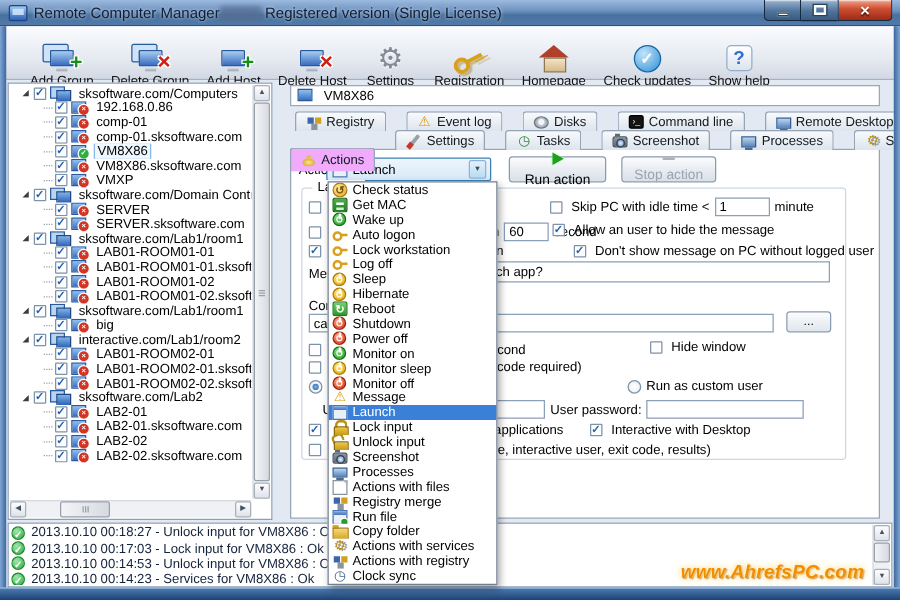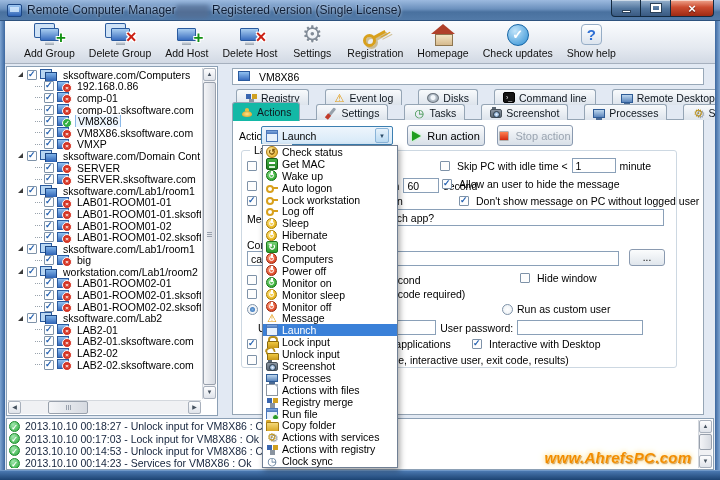--- a/index.html
+++ b/index.html
@@ -20,21 +20,21 @@
   .wb.min{width:30px;border-radius:0 0 0 4px;}
   .wb.max{width:29px;border-left:none;border-right:none;}
   .wb.close{width:44px;border-radius:0 0 4px 0;background:linear-gradient(#f0a68e,#cc4c30 45%,#9e2a14);}
   .wb.min i{display:block;width:9px;height:3px;background:#fff;border:1px solid #2a4058;margin-top:6px;}
   .wb.max i{display:block;width:10px;height:8px;border:2px solid #fff;outline:1px solid #2a4058;background:transparent;}
   .wb.close i{font-style:normal;color:#fff;font-weight:bold;font-size:13px;line-height:13px;text-shadow:0 1px 1px #501005;}
   .sideL,.sideR{position:absolute;top:21px;width:5px;height:449px;background:linear-gradient(90deg,#7fa5d2,#3c679f);z-index:30;}
   .sideL{left:0;} .sideR{right:0;background:linear-gradient(90deg,#3c679f,#7fa5d2);}
   .bstrip{position:absolute;left:0;top:470px;width:720px;height:10px;background:linear-gradient(#4a78b0,#1c4372);border-top:1px solid #6f98c8;z-index:30;}
   
-  .tbar{position:absolute;left:5px;top:21px;width:710px;height:43px;display:flex;align-items:flex-start;padding:0 0 0 12px;
+  .tbar{position:absolute;left:5px;top:21px;width:710px;height:43px;display:flex;align-items:flex-start;padding:12px 0 0 12px;
     background:linear-gradient(#fbfcfe,#e4e9f0 65%,#d2d9e4);border-bottom:1px solid #a6b0be;z-index:4;}
   .tbtn{display:flex;flex-direction:column;align-items:center;gap:0;padding:1px 7px;font-size:10.5px;color:#111;min-width:56px;}
   .tbih{height:25px;display:flex;align-items:center;justify-content:center;width:40px;}
   .mon{width:19px;height:13px;border:1px solid #2a5a9e;border-radius:1px;background:linear-gradient(#a8cdf0,#3a6ec0);position:relative;}
   .mon::before{content:"";position:absolute;left:50%;bottom:-5px;width:9px;height:3px;margin-left:-4.5px;background:linear-gradient(#dde2e8,#97a2ae);}
   .mon.grp{box-shadow:-5px -4px 0 0 #cfe2f6,-5px -4px 0 1px #2a5a9e;}
   .mon.add::after,.mon.del::after{position:absolute;right:-8px;bottom:-8px;font-weight:900;
      text-shadow:1px 1px 0 #fff,-1px -1px 0 #fff,1px -1px 0 #fff,-1px 1px 0 #fff;}
   .mon.add::after{content:"+";color:#149114;font-size:17px;}
   .mon.del::after{content:"×";color:#cc2014;font-size:18px;}
@@ -83,21 +83,21 @@
   .sbt.h::before{content:"";position:absolute;top:3px;bottom:3px;left:50%;width:1px;background:#98a0ac;box-shadow:2px 0 0 #98a0ac,-2px 0 0 #98a0ac;}
   
   .hostbar{position:absolute;left:232px;top:68px;width:472px;height:17px;background:#fff;border:1px solid #98a8b8;
      display:flex;align-items:center;gap:5px;padding:0 5px;font-size:10.5px;z-index:6;}
   .hic.plain::after{display:none;}
   .tabsrow{position:absolute;display:flex;gap:16px;z-index:11;}
   .r1{left:236px;top:87px;}
   .r2{left:232px;top:102px;z-index:12;}
   .tab{display:flex;align-items:center;gap:4px;padding:0 8px;height:16px;margin-top:2px;font-size:10.5px;white-space:nowrap;
      border:1px solid #95a5b5;border-bottom:none;border-radius:3px 3px 0 0;background:linear-gradient(#f8fafc,#dde4ec);color:#101820;}
-  .r2 .tab.active{height:19px;margin-top:0;background:#14b8a6;}
+  .r2 .tab.active{height:19px;margin-top:16px;background:#f0abfc;}
   .cpanel{position:absolute;left:232px;top:119px;width:472px;height:296px;background:#fff;border:1px solid #95a5b5;z-index:10;}
   
   .ti,.ic{width:12px;height:12px;display:inline-block;position:relative;flex:none;}
   .ic{margin:0 4px 0 1px;}
   .t-warn::before,.ic-warn::before{content:"⚠";position:absolute;inset:0;text-align:center;font-size:11px;line-height:12px;color:#e09400;}
   .t-reg::before,.ic-regm::before{content:"";position:absolute;left:1px;top:2px;width:5px;height:5px;background:#3a66b0;
       box-shadow:6px 0 0 #d0a020,3px 5px 0 #8a94a0;}
   .t-disk{border:1px solid #6a747e;border-radius:50%;height:10px;margin-top:1px;background:radial-gradient(circle at 50% 45%,#f2f6fa 0 2px,#b8c2cc 45%,#8a949e);}
   .t-cmd{background:#141414;border:1px solid #000;border-radius:2px;height:11px;}
   .t-cmd::before{content:"›_";position:absolute;left:2px;top:0;color:#eee;font-size:7px;line-height:10px;}
@@ -145,21 +145,21 @@
   .ic-folder::before{content:"";position:absolute;left:0;top:1px;width:5px;height:3px;background:#d8a828;border-radius:1px 1px 0 0;}
   .ic-folder::after{content:"";position:absolute;left:0;top:3px;width:11px;height:8px;background:linear-gradient(#f4d878,#d8a828);
       border:1px solid #a87c14;border-radius:1px;}
   
   .alabel{position:absolute;left:6px;top:10px;font-size:10.5px;}
   .combo{position:absolute;left:28px;top:6px;width:132px;height:19px;border:1px solid #3c7fb1;border-radius:2px;
      background:linear-gradient(#eef5fc,#d6e9f8);display:flex;align-items:center;padding:0 3px;font-size:10.5px;}
   .combo .arrow{margin-left:auto;width:14px;height:15px;border:1px solid #8ab4d8;border-radius:2px;
      background:linear-gradient(#e6f1fa,#badaf2);display:flex;align-items:center;justify-content:center;font-size:6px;color:#2a4a66;}
   .btn{position:absolute;height:21px;border:1px solid #8a9ab0;border-radius:3px;font-size:11px;color:#000;
-     background:linear-gradient(#fbfcfd,#eaeef3 45%,#d9e0e8);display:flex;align-items:center;justify-content:center;gap:6px;}
+     background:linear-gradient(#fbfcfd,#eaeef3 45%,#d9e0e8);display:flex;align-items:center;justify-content:center;gap:6px;flex-direction:column;}
   .btn.run{left:174px;top:5px;width:78px;}
   .btn.stop{left:264px;top:5px;width:76px;color:#9aa4b0;}
   .play{width:0;height:0;border-left:9px solid #1f9e1f;border-top:5px solid transparent;border-bottom:5px solid transparent;filter:drop-shadow(0 0 1px #9f9);}
   .stopsq{width:10px;height:10px;border:1px solid #b0b0b0;border-radius:1px;background:linear-gradient(#ff8050,#d42a10);}
   .gb{position:absolute;left:8px;top:30px;width:436px;height:218px;border:1px solid #cdd8e2;border-radius:3px;}
   .gbt{position:absolute;left:8px;top:-7px;background:#fff;padding:0 4px;font-size:10.5px;}
   .fr{position:absolute;display:flex;align-items:center;gap:4px;font-size:10.5px;white-space:nowrap;}
   .rad{width:11px;height:11px;border:1px solid #7e92a8;border-radius:50%;background:radial-gradient(#fff,#e8edf2);position:relative;flex:none;}
   .rad.on::before{content:"";position:absolute;left:2px;top:2px;width:5px;height:5px;border-radius:50%;background:radial-gradient(#7fb2e0,#2360b0);}
   .tin{border:1px solid #8aa0b8;background:#fff;height:15px;font-size:10.5px;padding:0 3px;}
@@ -386,21 +386,21 @@
           <span class="dotln"></span>
           <span class="cbx on"></span>
           <span class=" hic off"></span>
           <span class="tlabel">big</span>
         </div>
         <div class="trow g">
           <span class="tw"></span>
 
           <span class="cbx on"></span>
           <span class=" gic"></span>
-          <span class="tlabel">workstation.com/Lab1/room2</span>
+          <span class="tlabel">interactive.com/Lab1/room2</span>
         </div>
         <div class="trow h">
 
           <span class="dotln"></span>
           <span class="cbx on"></span>
           <span class=" hic off"></span>
           <span class="tlabel">LAB01-ROOM02-01</span>
         </div>
         <div class="trow h">
 
@@ -664,21 +664,21 @@
       <div class="it">
         <span class="ic pwr y"></span>
         <span>Hibernate</span>
       </div>
       <div class="it">
         <span class="ic ic-recycle"></span>
         <span>Reboot</span>
       </div>
       <div class="it">
         <span class="ic pwr r"></span>
-        <span>Computers</span>
+        <span>Shutdown</span>
       </div>
       <div class="it">
         <span class="ic pwr r"></span>
         <span>Power off</span>
       </div>
       <div class="it">
         <span class="ic pwr g"></span>
         <span>Monitor on</span>
       </div>
       <div class="it">

